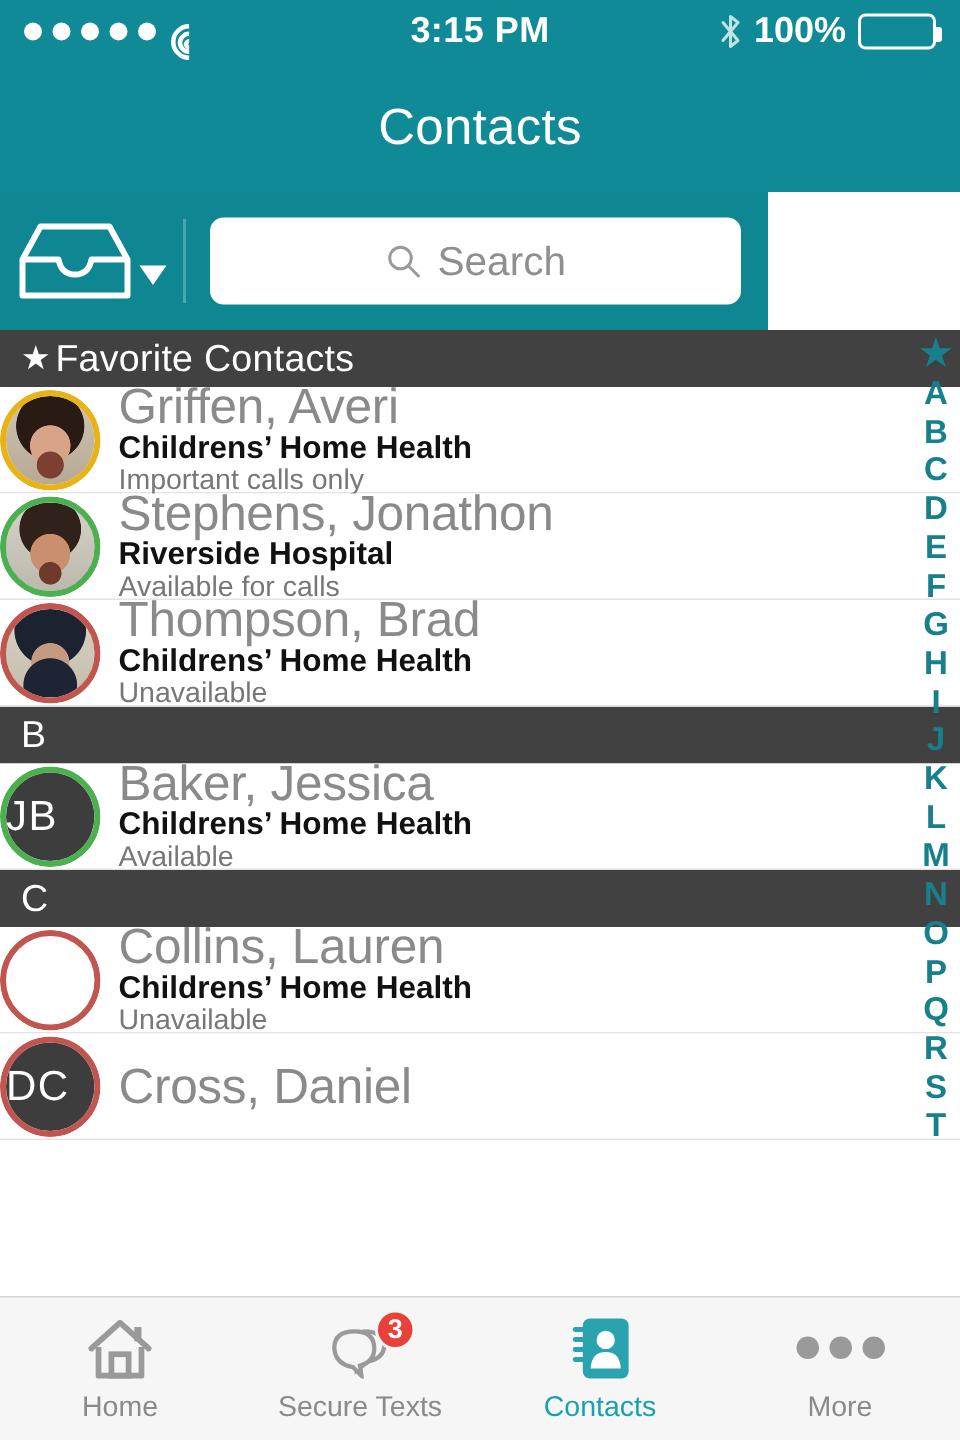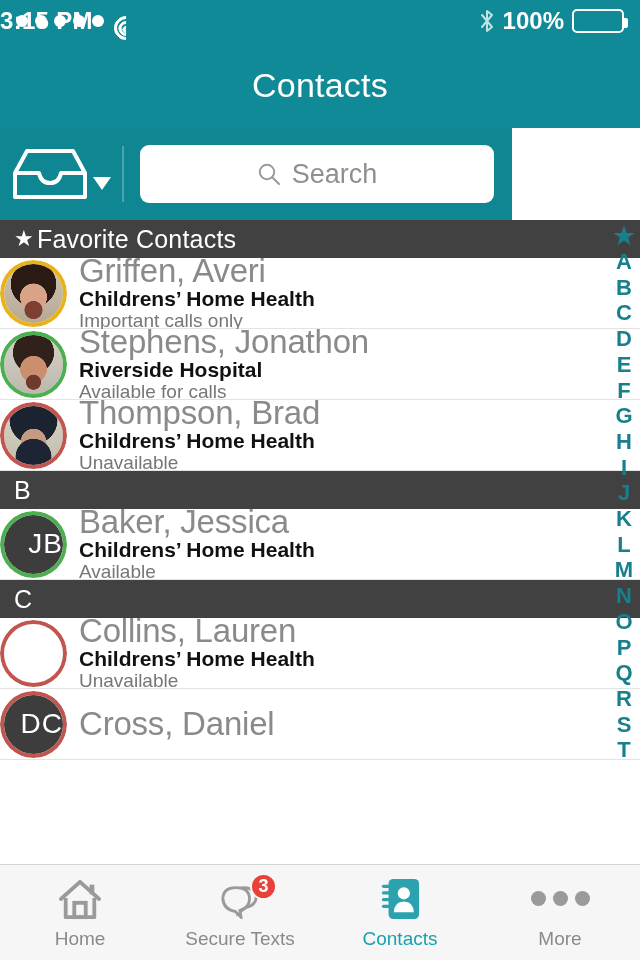--- a/index.html
+++ b/index.html
@@ -23,21 +23,21 @@
   .wifi{ position:relative; width:26px; height:19px; }
   .wifi i{
     position:absolute; left:50%; transform:translateX(-50%) rotate(-45deg);
     border:3px solid #fff; border-right-color:transparent; border-bottom-color:transparent;
     border-radius:50%;
   }
   .wifi i:nth-child(1){ width:24px; height:24px; top:4px; }
   .wifi i:nth-child(2){ width:15px; height:15px; top:9px; }
   .wifi i:nth-child(3){ width:7px;  height:7px;  top:14px; border-width:3px; }
   .sb-time{
-    position:absolute; left:0; width:640px; 
+    position:absolute; left:0; width:640px; text-align:center;
     font-size:24px; font-weight:bold; letter-spacing:.3px; pointer-events:none;
   }
   .sb-right{ margin-left:auto; display:flex; align-items:center; gap:8px; z-index:2; }
   .bt{ width:16px; height:24px; }
   .battpct{ font-size:24px; font-weight:bold; }
   .batt{
     width:52px; height:24px; border:2px solid #fff; border-radius:5px;
     position:relative; padding:2px;
   }
   .batt::after{
@@ -98,21 +98,21 @@
     width:67px; height:67px; border-radius:50%; flex:0 0 67px;
     display:flex; align-items:center; justify-content:center;
     position:relative; overflow:hidden;
   }
   .avatar .ring{
     position:absolute; inset:0; border-radius:50%; border:4px solid #999;
     box-sizing:border-box; z-index:3;
   }
   .avatar .inner{
     position:absolute; inset:4px; border-radius:50%; overflow:hidden;
-    display:flex; align-items:center; justify-content:flex-end;
+    display:flex; align-items:center; justify-content:flex-start;
   }
   .initials{ font-size:28px; color:#fff; font-weight:300; letter-spacing:1px; }
 
   .rowtext{ margin-left:12px; flex:1; min-width:0; margin-top:-2px; }
   .r-name{
     font-size:33px; color:#8a8a8a; font-weight:300;
     line-height:33px; white-space:nowrap; letter-spacing:-.2px;
   }
   .r-org{
     font-size:21px; color:#111; font-weight:bold; line-height:23px;

